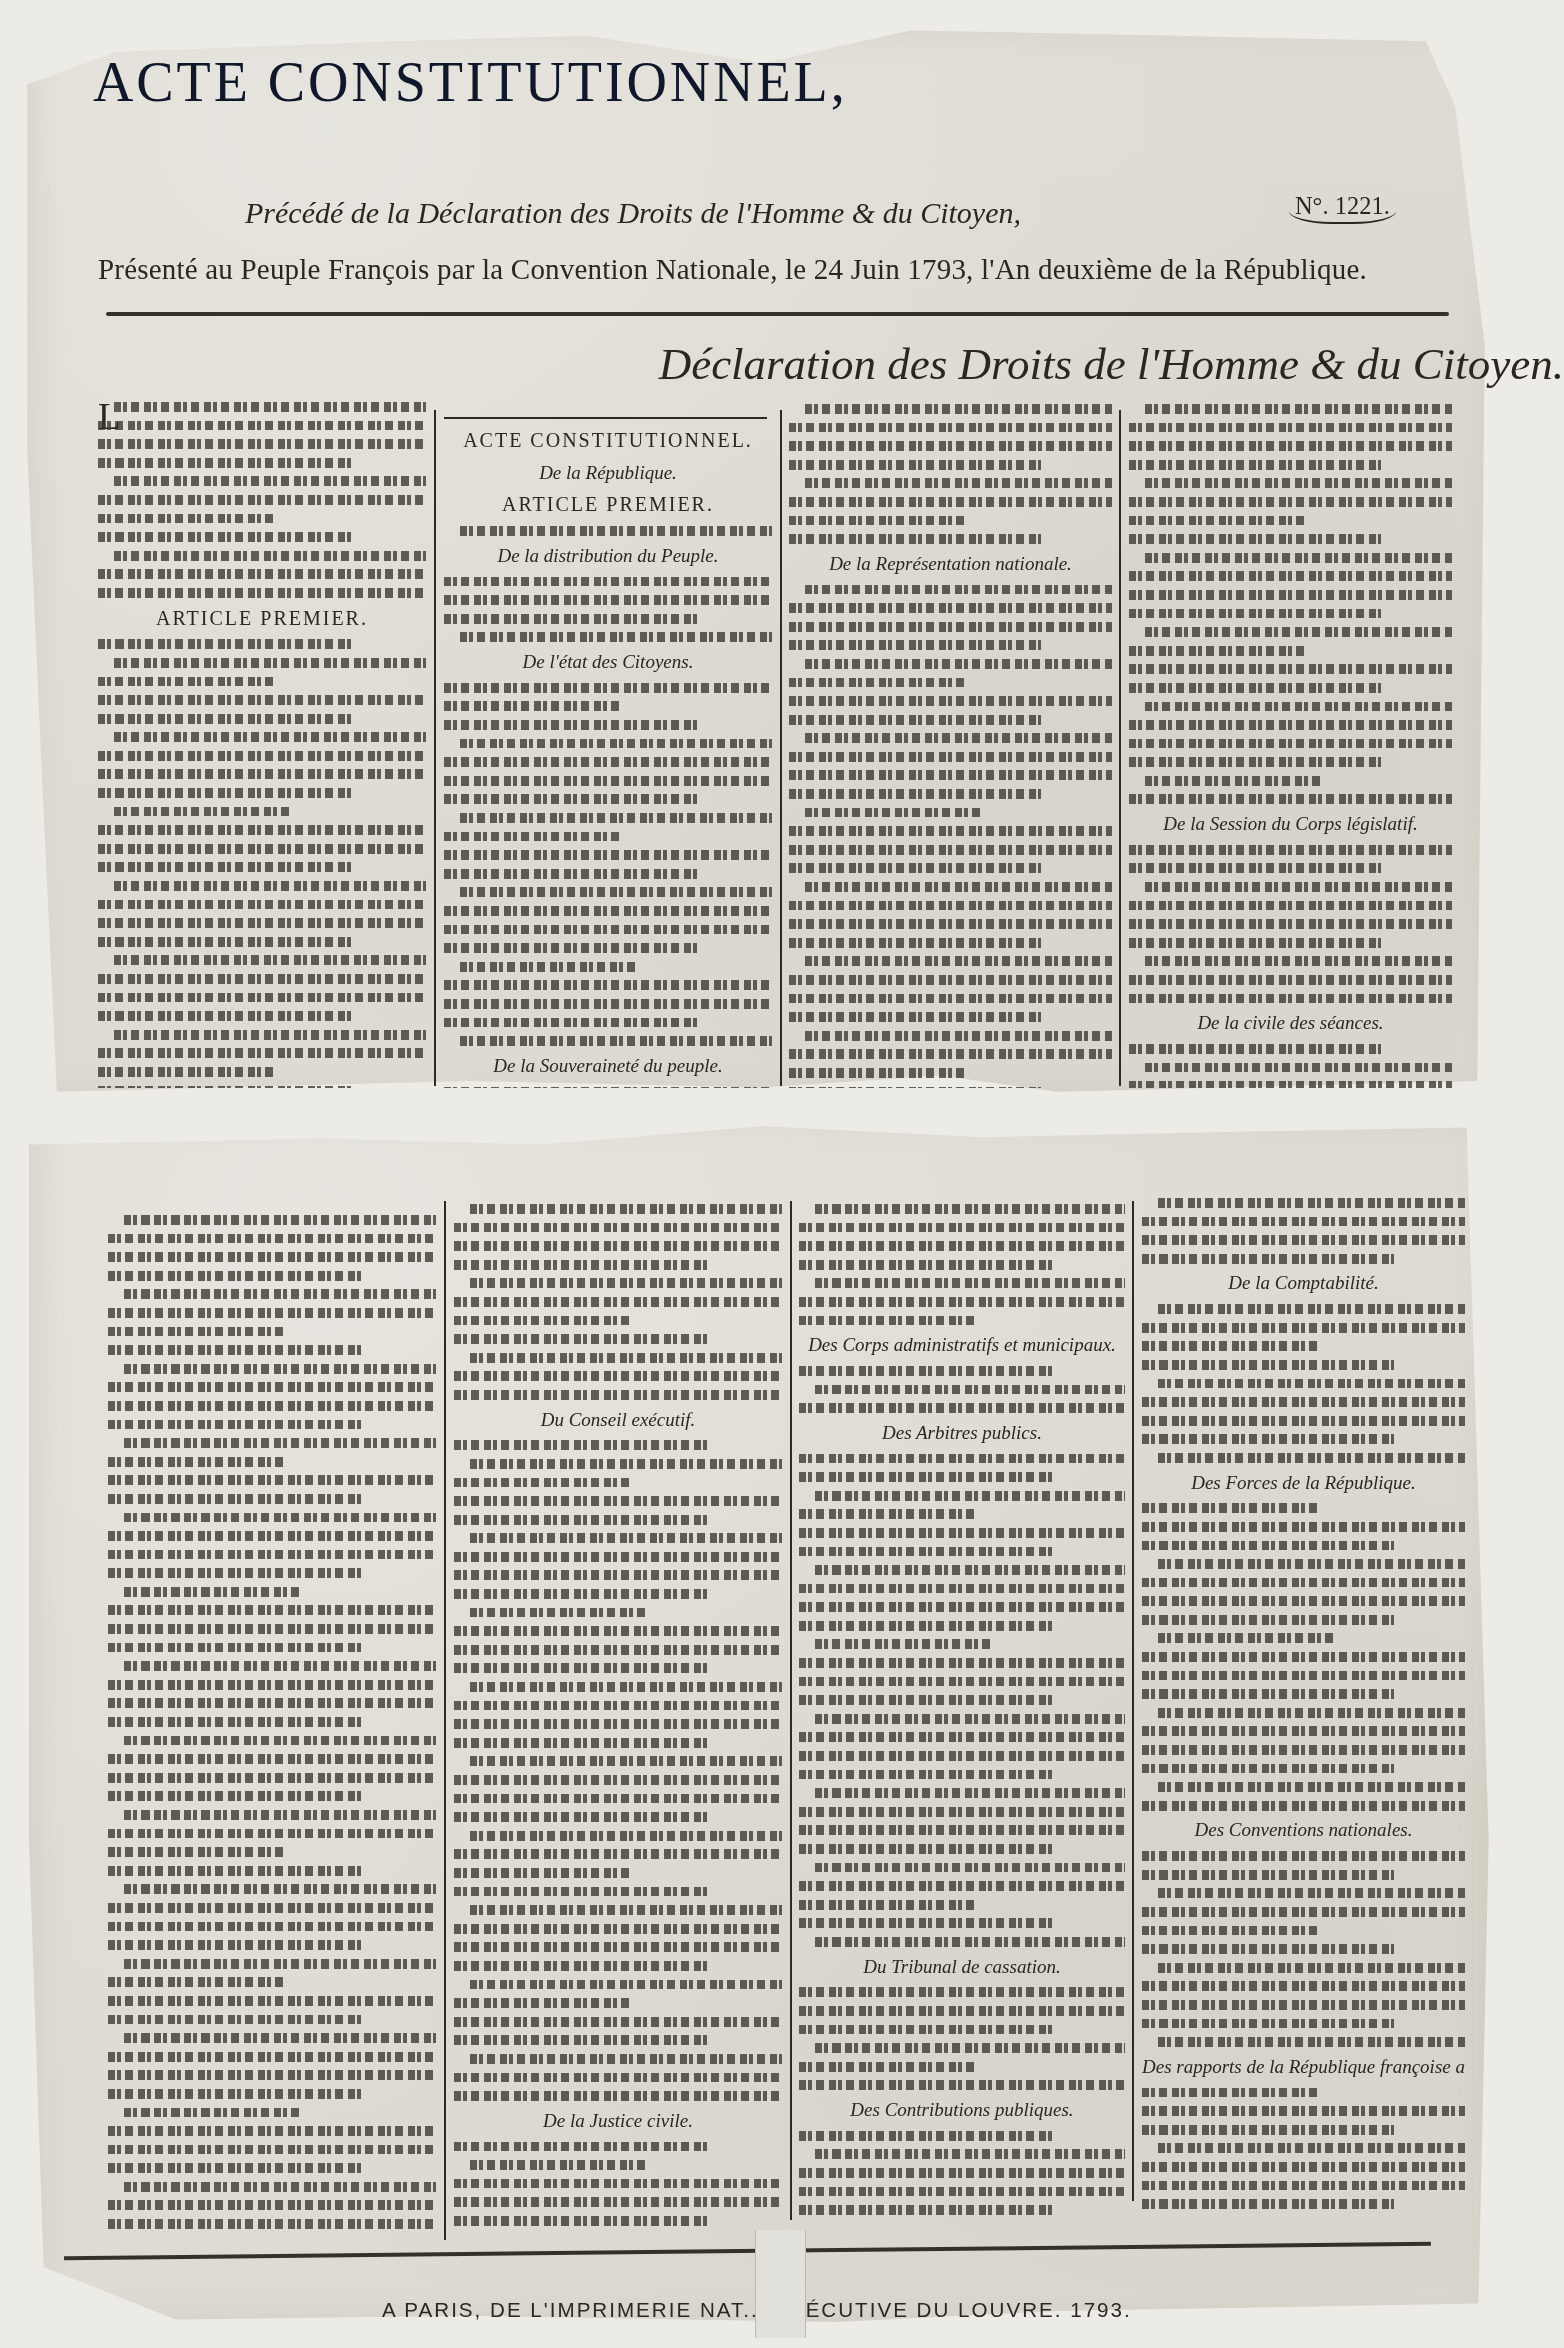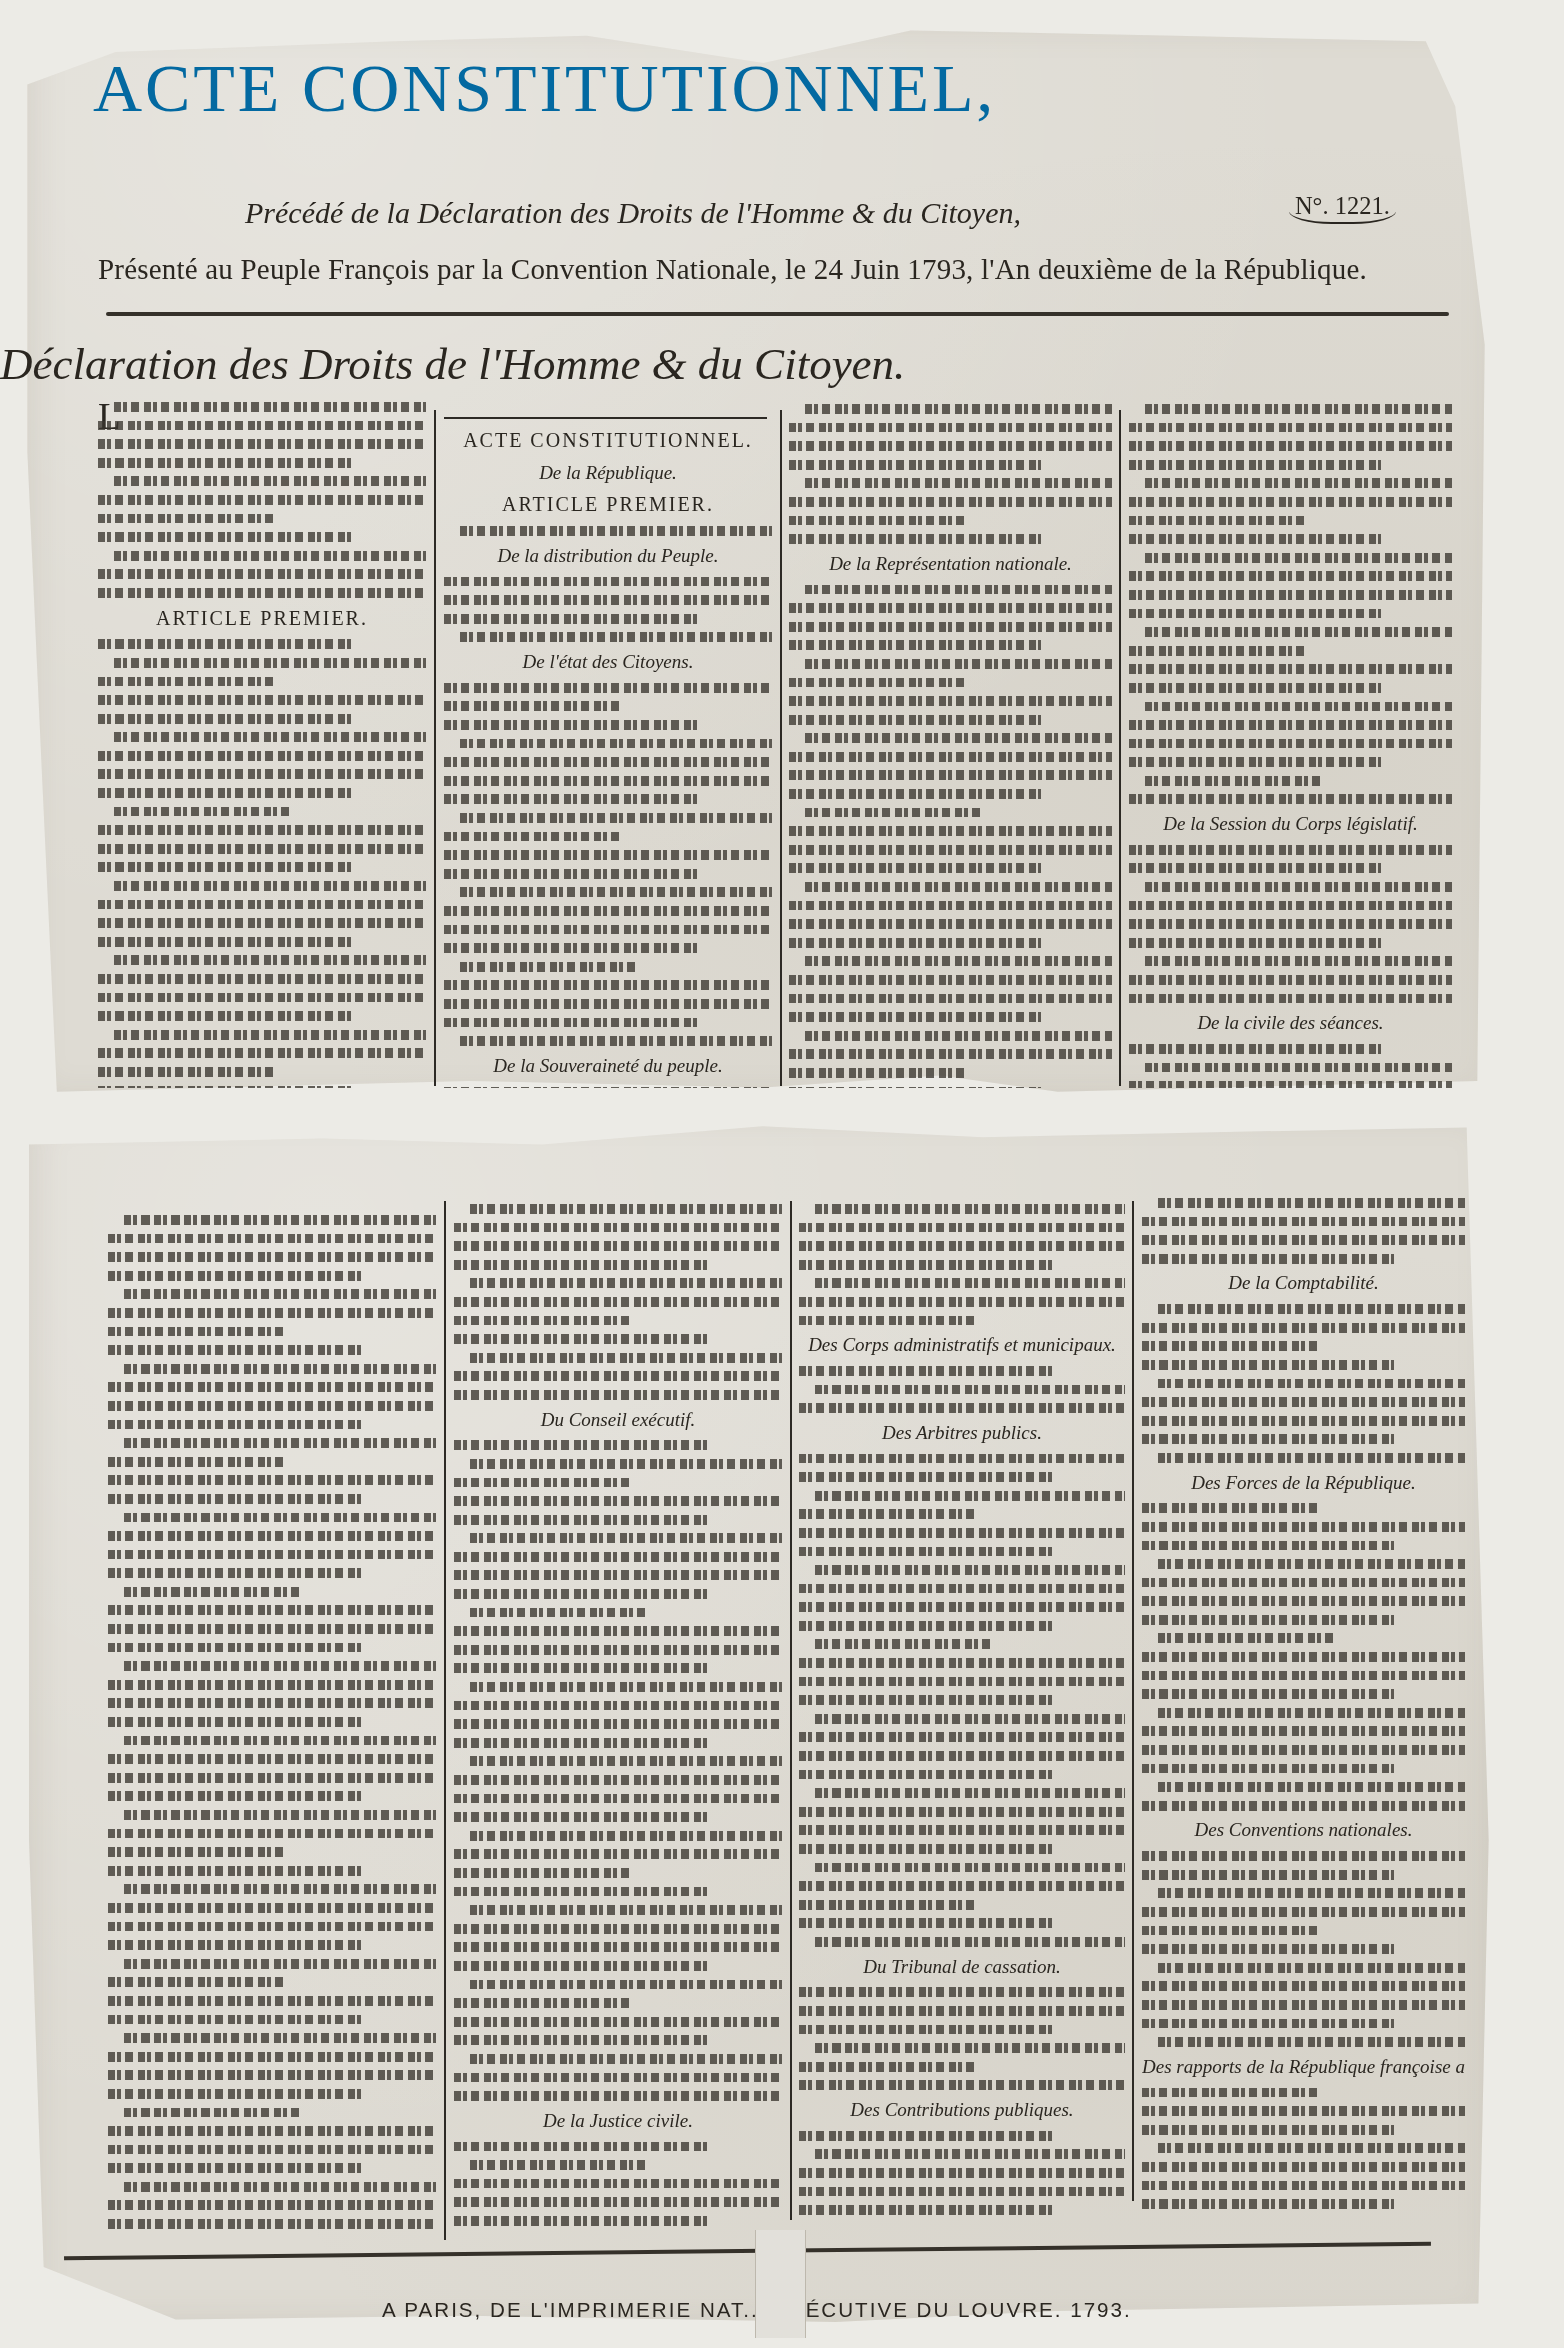--- a/index.html
+++ b/index.html
@@ -20,39 +20,39 @@
   }
   #sheet-top { left: 27.4px; top: 19.6px; width: 1472px; height: 1083px;
     clip-path: polygon(0 6%, 6% 3%, 25% 2%, 38% 1.5%, 50% 4%, 60% 1%, 78% 1.5%, 95% 2%, 97% 8%, 99% 30%, 98.5% 98%, 70% 99%, 62% 97.5%, 50% 98.6%, 30% 98%, 2% 99%, 1% 70%, 0 40%); }
   #sheet-bottom { left: 29px; top: 1108px; width: 1467px; height: 1220px;
     clip-path: polygon(0 3%, 20% 2.5%, 35% 3%, 50% 1.5%, 65% 2.4%, 80% 2%, 98% 1.6%, 99.5% 60%, 98.8% 98%, 70% 98.6%, 55% 99.5%, 30% 99%, 10% 99.3%, 1% 95%, 0 60%); }
 
   .abs { position: absolute; }
   .title {
     left: 93px; top: 54px; width: 1372px;
     font-family: "Liberation Serif", "DejaVu Serif", serif;
-    font-size: 68px; letter-spacing: 2.9px; line-height: 1;
-    color: #0369a1; white-space: nowrap;
+    font-size: 56px; letter-spacing: 2.9px; line-height: 1;
+    color: #0f172a; white-space: nowrap;
   }
   .subtitle {
     left: 245px; top: 196px; font-style: italic;
     font-family: "Liberation Serif", serif; font-size: 30px; color: #2a2620; white-space: nowrap;
   }
   .number {
     left: 1289px; top: 192px; font-family: "Liberation Serif", serif; font-size: 24.5px; color: #2a2620;
     border-bottom: 2px solid #2a2620; border-radius: 0 0 40% 40%; padding: 0 5.9px 2px;
   }
   .presented {
     left: 98px; top: 253px; width: 1372px;
     font-family: "Liberation Serif", serif; font-size: 29px; color: #2a2620; white-space: nowrap;
     letter-spacing: 0.2px;
   }
   .rule-main { left: 106px; top: 312px; width: 1343px; height: 3.9px; background: #35312a; border-radius: 2px; }
   .decl-title {
-    left: 0; top: 338px; width: 1564px; text-align: left;
+    left: 0; top: 338px; width: 1564px; text-align: right;
     font-family: "Liberation Serif", serif; font-style: italic; font-size: 45px; color: #2a2620;
   }
 
   .col { position: absolute; overflow: hidden; }
   .col-rule { position: absolute; width: 2px; background: #2d2a25; }
   .hrule { position: absolute; height: 2px; background: #2d2a25; }
 
   .line {
     height: 9.8px; margin: 0 0 8.8px 0; position: relative;
     background: repeating-linear-gradient(90deg, #3a362f 0 6.9px, transparent 6.9px 8.8px, #3a362f 8.8px 12.7px, transparent 12.7px 16.7px, #3a362f 16.7px 25.5px, transparent 25.5px 30px);

